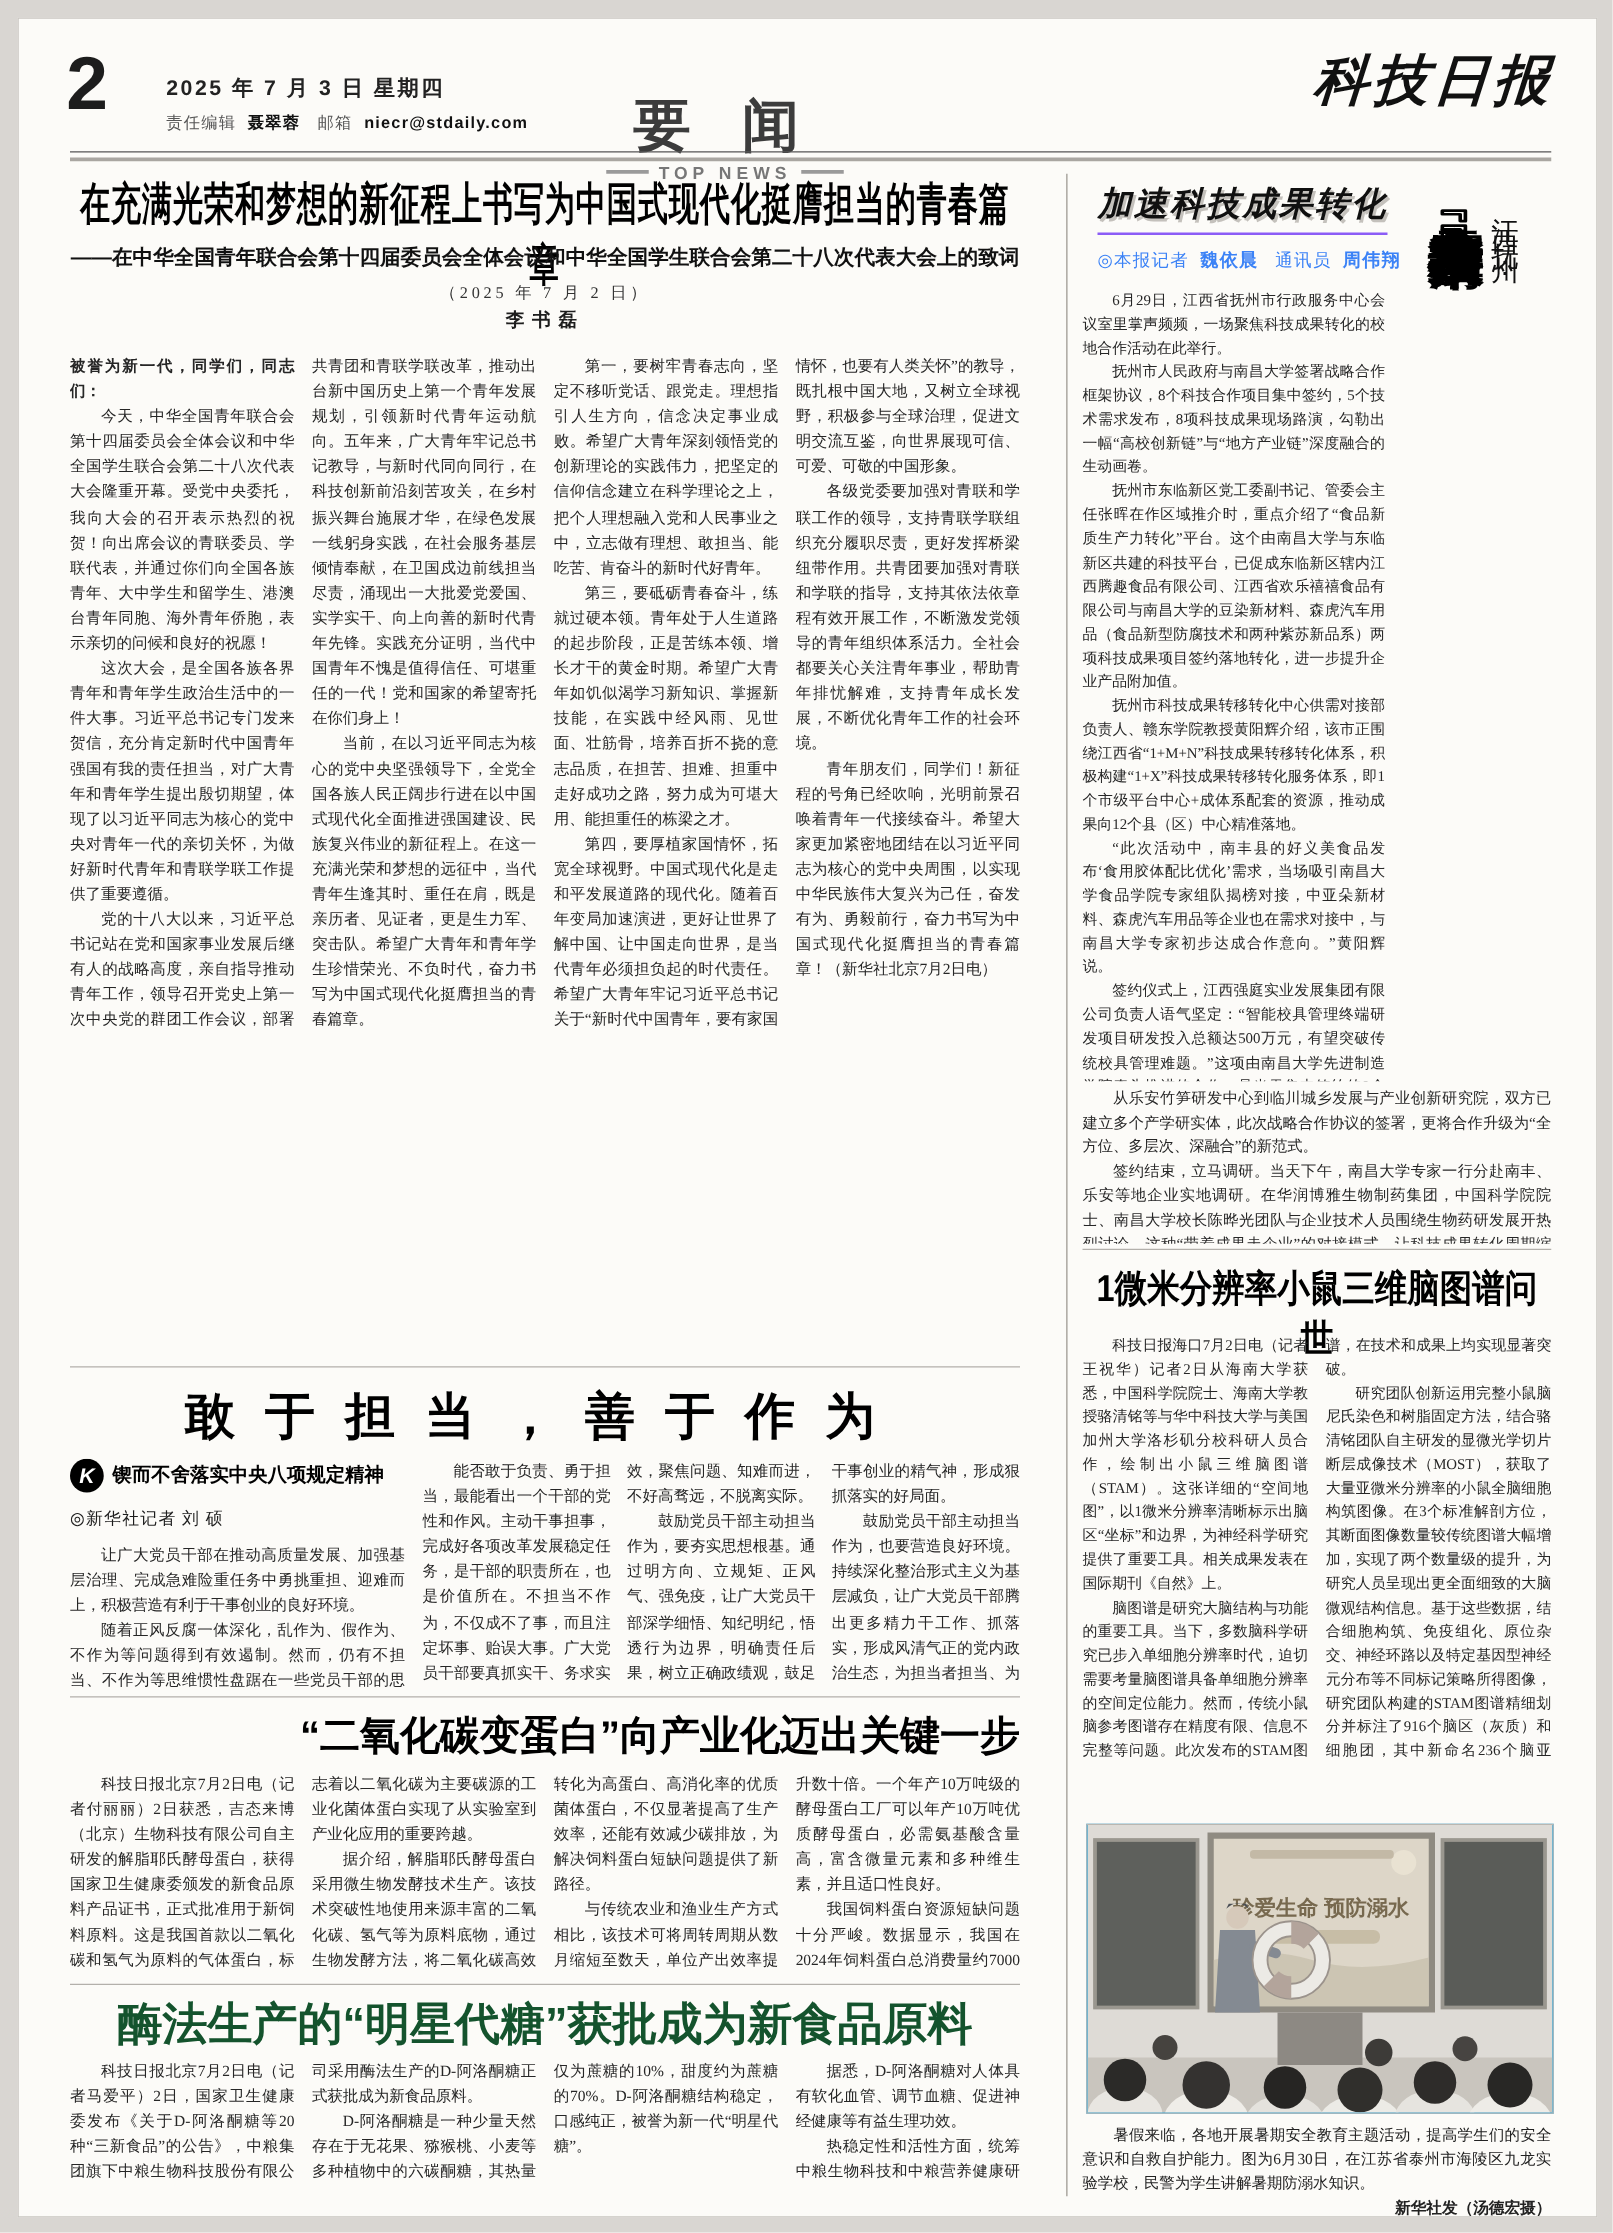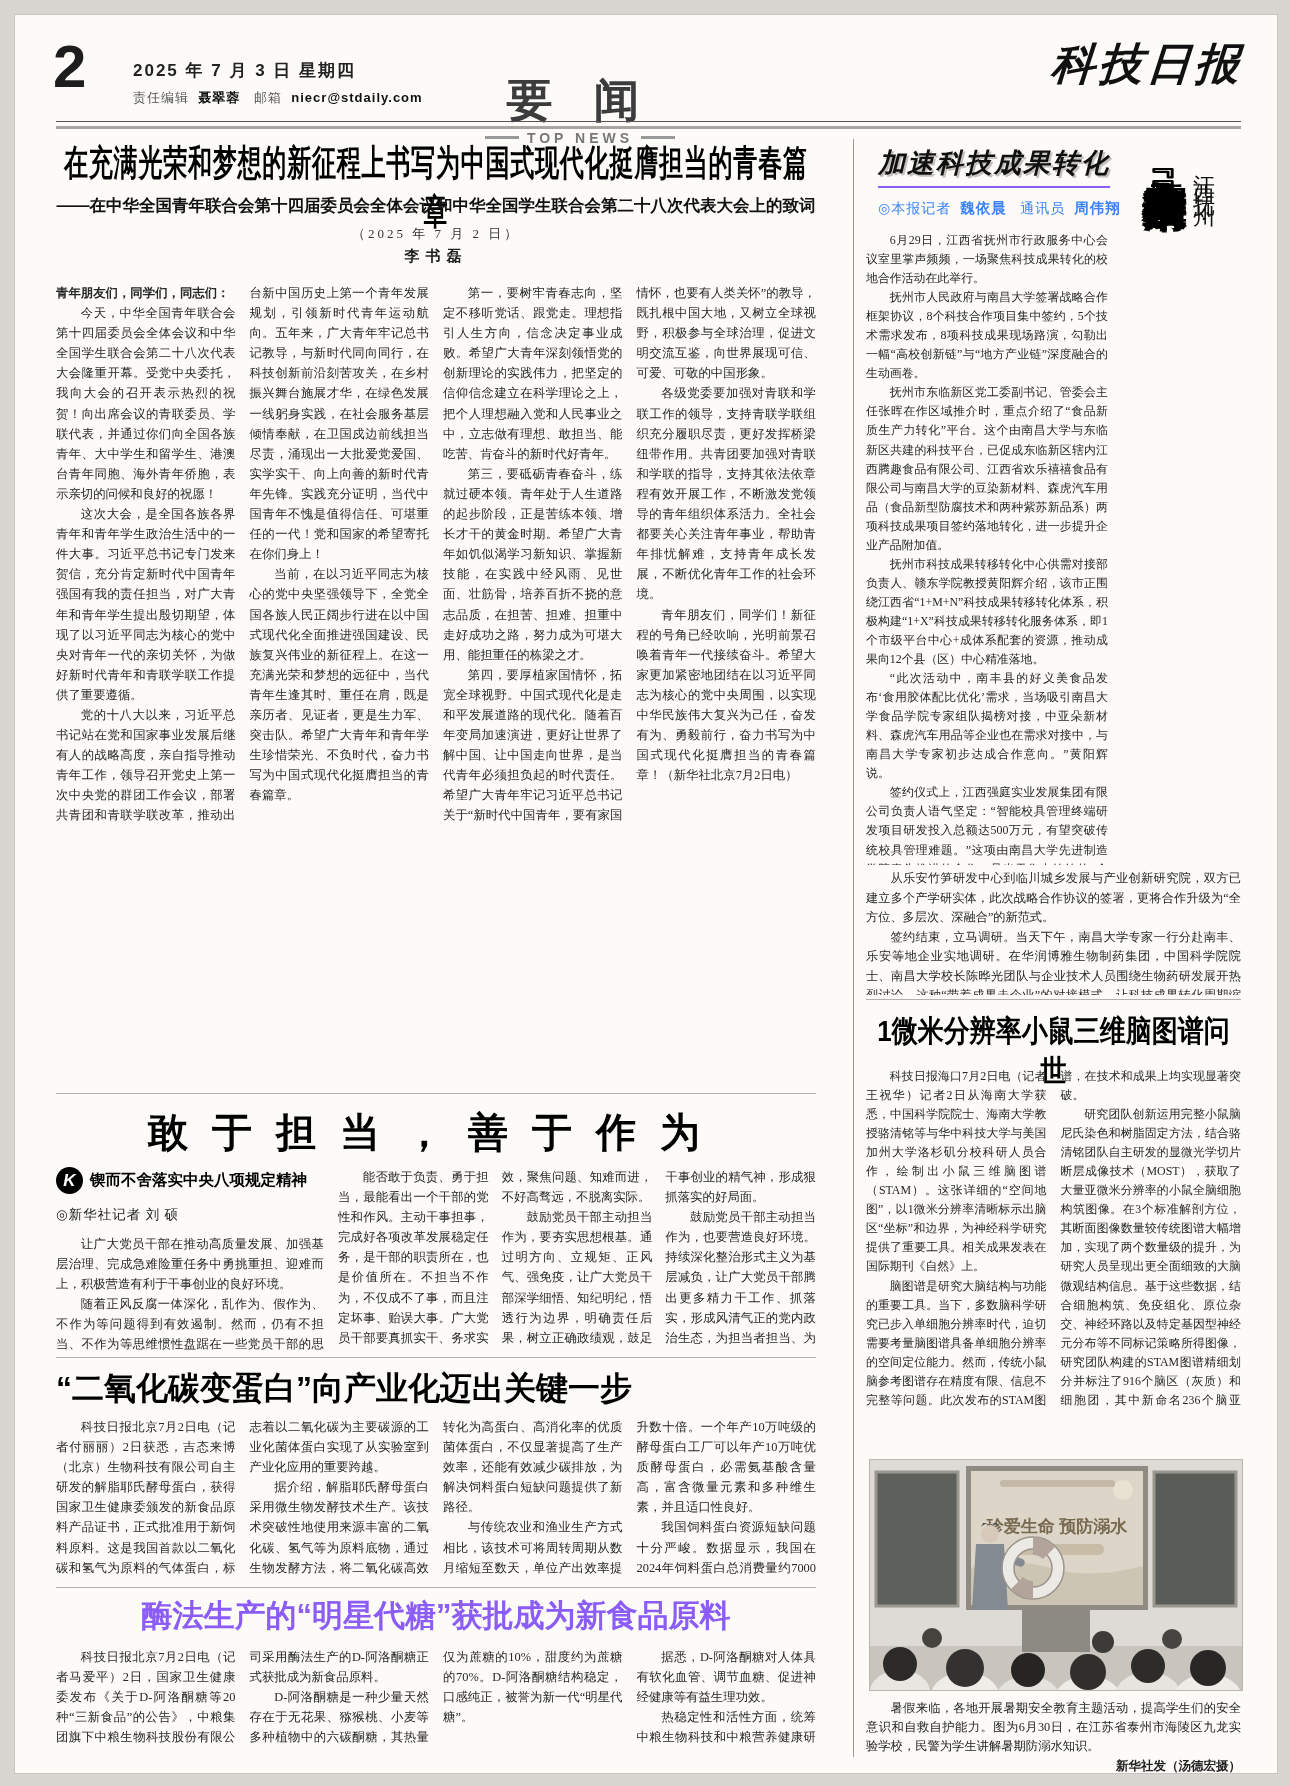--- a/index.html
+++ b/index.html
@@ -46,24 +46,24 @@
   .daring-left{width:268px;flex:none;overflow:hidden;}
   .badge-row{display:flex;align-items:center;gap:7px;}
   .k-logo{width:27px;height:27px;border-radius:50%;background:#000;color:#fff;flex:none;
     display:flex;align-items:center;justify-content:center;font-family:"Liberation Sans",sans-serif;font-weight:900;font-size:17px;font-style:italic;}
   .badge-text{font-family:"Liberation Sans",sans-serif;font-weight:900;font-size:15.5px;color:#000;letter-spacing:0px;white-space:nowrap;}
   .daring-byline{margin-top:12px;font-size:13.5px;letter-spacing:1px;}
   .daring-left .jbody{margin-top:10px;height:118px;}
   .daring-right{flex:1;column-count:3;column-gap:13px;overflow:hidden;}
   
   .co2-divider{left:41px;top:1342px;width:760px;}
-  .co2-title{left:41px;top:1352px;width:760px;text-align:left;font-family:"Liberation Sans",sans-serif;font-weight:900;font-size:32px;color:#000;}
+  .co2-title{left:41px;top:1352px;width:760px;text-align:right;font-family:"Liberation Sans",sans-serif;font-weight:900;font-size:32px;color:#000;}
   .co2-body{left:41px;top:1402px;width:760px;height:162px;column-count:4;column-gap:14px;}
   .sugar-divider{left:41px;top:1572px;width:760px;}
-  .sugar-title{left:41px;top:1580px;width:760px;text-align:center;font-family:"Liberation Sans",sans-serif;font-weight:900;font-size:31px;color:#8b5cf6;}
+  .sugar-title{left:41px;top:1580px;width:760px;text-align:center;font-family:"Liberation Sans",sans-serif;font-weight:900;font-size:36px;color:#14532d;}
   .sugar-body{left:41px;top:1632px;width:760px;height:110px;column-count:4;column-gap:14px;}
   
   .main-vrule{left:838px;top:124px;height:1618px;}
   .flag-banner{left:863px;top:130px;font-family:"Liberation Sans",sans-serif;font-style:italic;font-weight:900;font-size:27px;letter-spacing:2px;color:#101010;
     text-shadow:2px 2px 0 #c4c1bc;padding-bottom:5px;border-bottom:2px solid #8b5cf6;}
   .fz-byline{left:863px;top:184px;font-size:14px;letter-spacing:1px;color:#3b82f6;}
   .fz-byline b{font-size:14.5px;}
   .fz-narrow{left:851px;top:216px;width:242px;height:634px;font-size:11.9px;line-height:1.6;}
   .vert-kicker{left:1174px;top:142px;height:420px;writing-mode:vertical-rl;font-family:"Liberation Sans",sans-serif;font-size:22px;font-weight:500;letter-spacing:10px;color:#111;}
   .vert-title{left:1102px;top:140px;height:706px;width:66px;writing-mode:vertical-rl;
@@ -101,21 +101,21 @@
     </div>
   </div>
   <div class="abs masthead">科技日报</div>
   <div class="abs header-rule"></div>
 
   <div class="abs lead-title">在充满光荣和梦想的新征程上书写为中国式现代化挺膺担当的青春篇章</div>
   <div class="abs lead-subtitle">——在中华全国青年联合会第十四届委员会全体会议和中华全国学生联合会第二十八次代表大会上的致词</div>
   <div class="abs lead-dateline">（2025 年 7 月 2 日）</div>
   <div class="abs lead-author">李书磊</div>
   <div class="abs lead-body jbody article-body">
-      <p>青年朋友们，同学们，同志们：</p>
+      <p>被誉为新一代，同学们，同志们：</p>
       <p>今天，中华全国青年联合会第十四届委员会全体会议和中华全国学生联合会第二十八次代表大会隆重开幕。受党中央委托，我向大会的召开表示热烈的祝贺！向出席会议的青联委员、学联代表，并通过你们向全国各族青年、大中学生和留学生、港澳台青年同胞、海外青年侨胞，表示亲切的问候和良好的祝愿！</p>
       <p>这次大会，是全国各族各界青年和青年学生政治生活中的一件大事。习近平总书记专门发来贺信，充分肯定新时代中国青年强国有我的责任担当，对广大青年和青年学生提出殷切期望，体现了以习近平同志为核心的党中央对青年一代的亲切关怀，为做好新时代青年和青联学联工作提供了重要遵循。</p>
       <p>党的十八大以来，习近平总书记站在党和国家事业发展后继有人的战略高度，亲自指导推动青年工作，领导召开党史上第一次中央党的群团工作会议，部署共青团和青联学联改革，推动出台新中国历史上第一个青年发展规划，引领新时代青年运动航向。五年来，广大青年牢记总书记教导，与新时代同向同行，在科技创新前沿刻苦攻关，在乡村振兴舞台施展才华，在绿色发展一线躬身实践，在社会服务基层倾情奉献，在卫国戍边前线担当尽责，涌现出一大批爱党爱国、实学实干、向上向善的新时代青年先锋。实践充分证明，当代中国青年不愧是值得信任、可堪重任的一代！党和国家的希望寄托在你们身上！</p>
       <p>当前，在以习近平同志为核心的党中央坚强领导下，全党全国各族人民正阔步行进在以中国式现代化全面推进强国建设、民族复兴伟业的新征程上。在这一充满光荣和梦想的远征中，当代青年生逢其时、重任在肩，既是亲历者、见证者，更是生力军、突击队。希望广大青年和青年学生珍惜荣光、不负时代，奋力书写为中国式现代化挺膺担当的青春篇章。</p>
       <p>第一，要树牢青春志向，坚定不移听党话、跟党走。理想指引人生方向，信念决定事业成败。希望广大青年深刻领悟党的创新理论的实践伟力，把坚定的信仰信念建立在科学理论之上，把个人理想融入党和人民事业之中，立志做有理想、敢担当、能吃苦、肯奋斗的新时代好青年。</p>
       <p>第三，要砥砺青春奋斗，练就过硬本领。青年处于人生道路的起步阶段，正是苦练本领、增长才干的黄金时期。希望广大青年如饥似渴学习新知识、掌握新技能，在实践中经风雨、见世面、壮筋骨，培养百折不挠的意志品质，在担苦、担难、担重中走好成功之路，努力成为可堪大用、能担重任的栋梁之才。</p>
       <p>第四，要厚植家国情怀，拓宽全球视野。中国式现代化是走和平发展道路的现代化。随着百年变局加速演进，更好让世界了解中国、让中国走向世界，是当代青年必须担负起的时代责任。希望广大青年牢记习近平总书记关于“新时代中国青年，要有家国情怀，也要有人类关怀”的教导，既扎根中国大地，又树立全球视野，积极参与全球治理，促进文明交流互鉴，向世界展现可信、可爱、可敬的中国形象。</p>
       <p>各级党委要加强对青联和学联工作的领导，支持青联学联组织充分履职尽责，更好发挥桥梁纽带作用。共青团要加强对青联和学联的指导，支持其依法依章程有效开展工作，不断激发党领导的青年组织体系活力。全社会都要关心关注青年事业，帮助青年排忧解难，支持青年成长发展，不断优化青年工作的社会环境。</p>
       <p>青年朋友们，同学们！新征程的号角已经吹响，光明前景召唤着青年一代接续奋斗。希望大家更加紧密地团结在以习近平同志为核心的党中央周围，以实现中华民族伟大复兴为己任，奋发有为、勇毅前行，奋力书写为中国式现代化挺膺担当的青春篇章！（新华社北京7月2日电）</p>
     </div>

